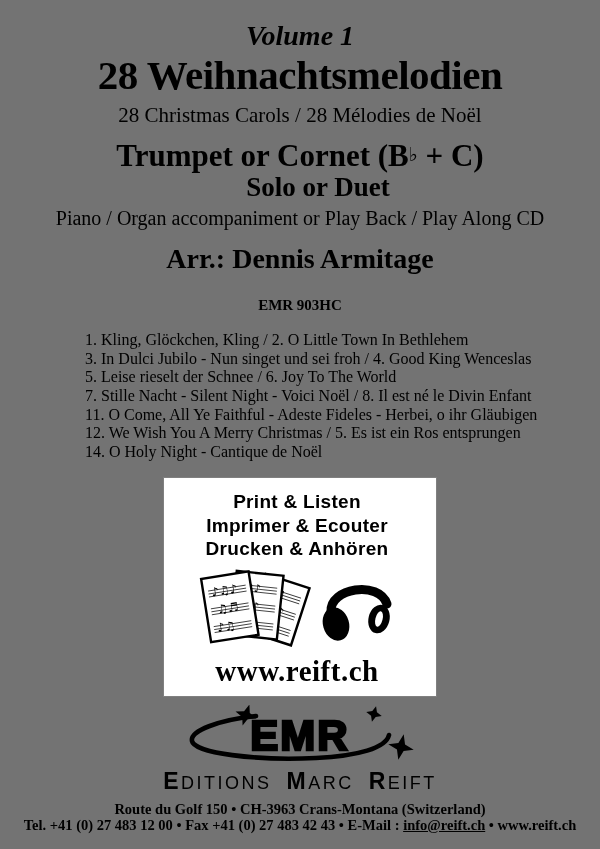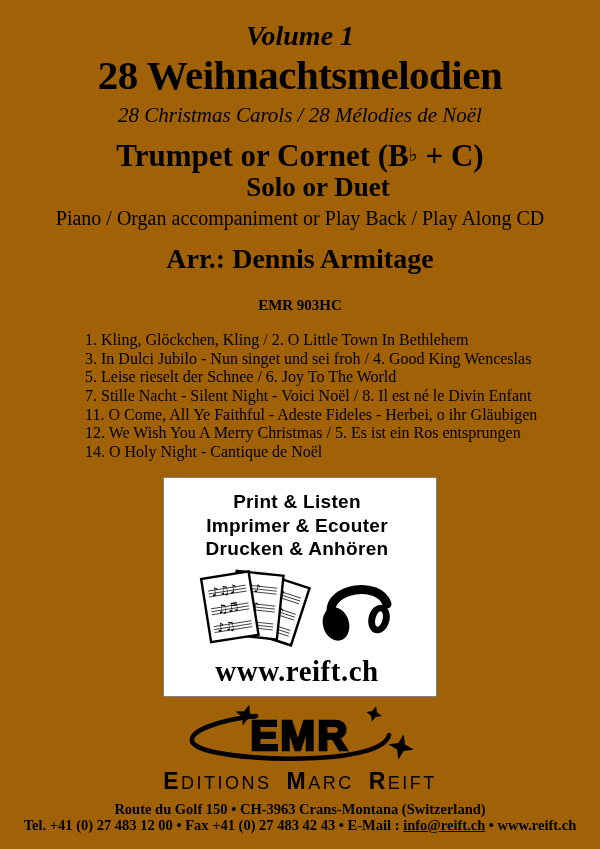--- a/index.html
+++ b/index.html
@@ -1,21 +1,21 @@
 <!DOCTYPE html>
 <html><head>
 <meta charset="utf-8">
 <style>
   html, body { margin: 0; padding: 0; background: #fff; }
   .page {
     position: relative;
     width: 600px;
     height: 849px;
     margin: 0 auto;
-    background: #a16207;
+    background: #737373;
     color: #000;
     font-family: "Liberation Serif", serif;
     overflow: hidden;
   }
   .center { text-align: center; }
 
   .volume {
     padding-top: 21px;
     font-size: 28px;
     font-weight: bold;
@@ -24,21 +24,20 @@
   }
   .title {
     font-size: 41px;
     font-weight: bold;
     line-height: 1.05;
     margin-top: 2px;
     letter-spacing: -0.5px;
   }
   .subtitle {
     font-size: 21px;
-    font-style: italic;
     margin-top: 6px;
   }
   .instrument {
     font-size: 31px;
     font-weight: bold;
     margin-top: 11px;
     line-height: 1.1;
   }
   .instrument .flat {
     font-size: 0.62em;

